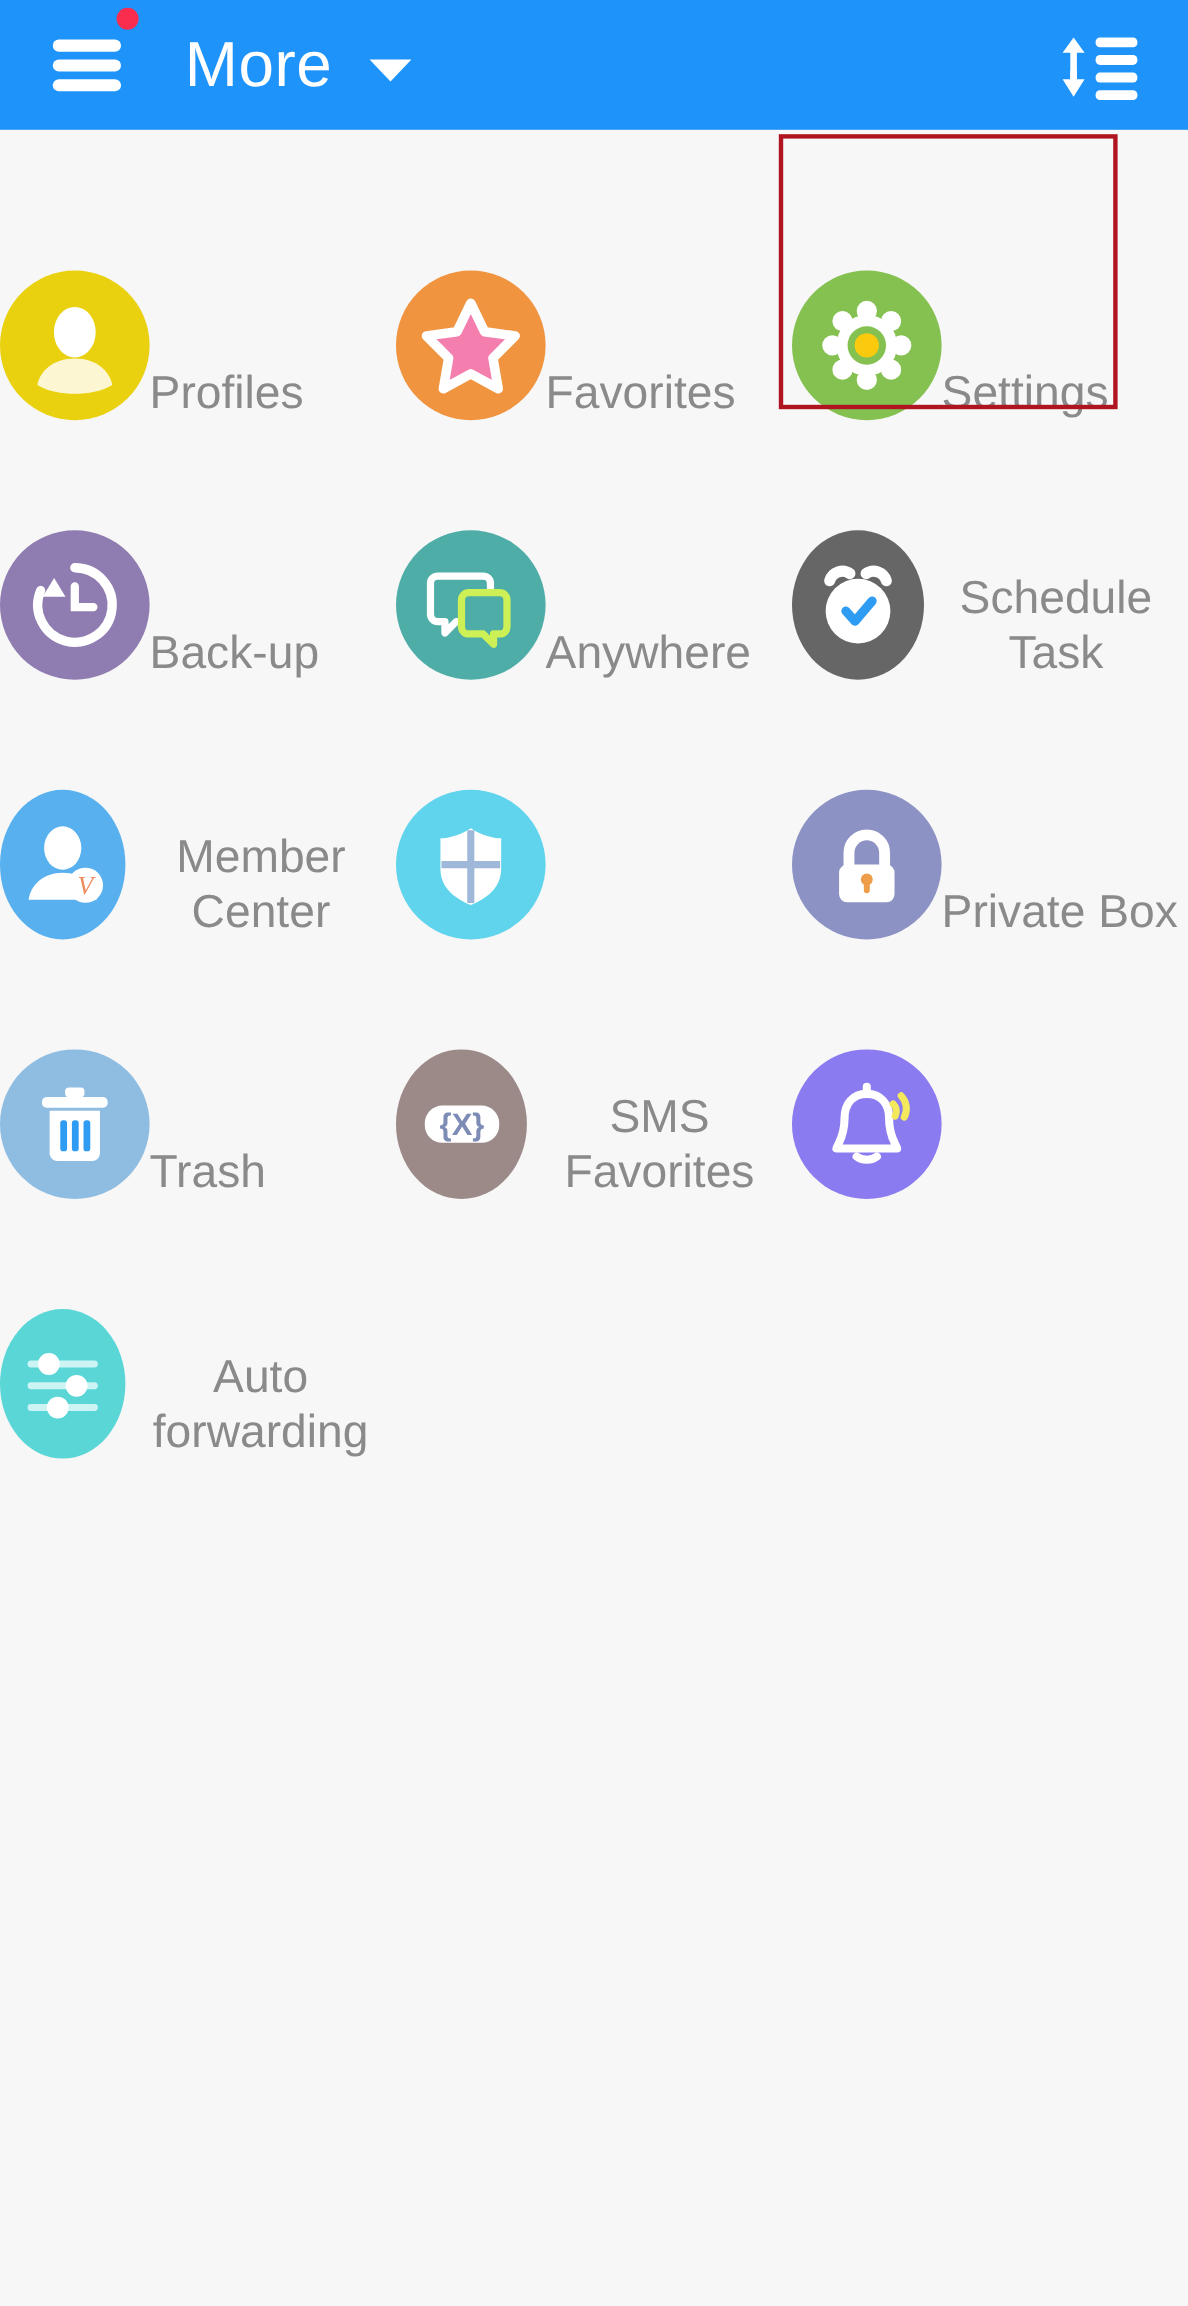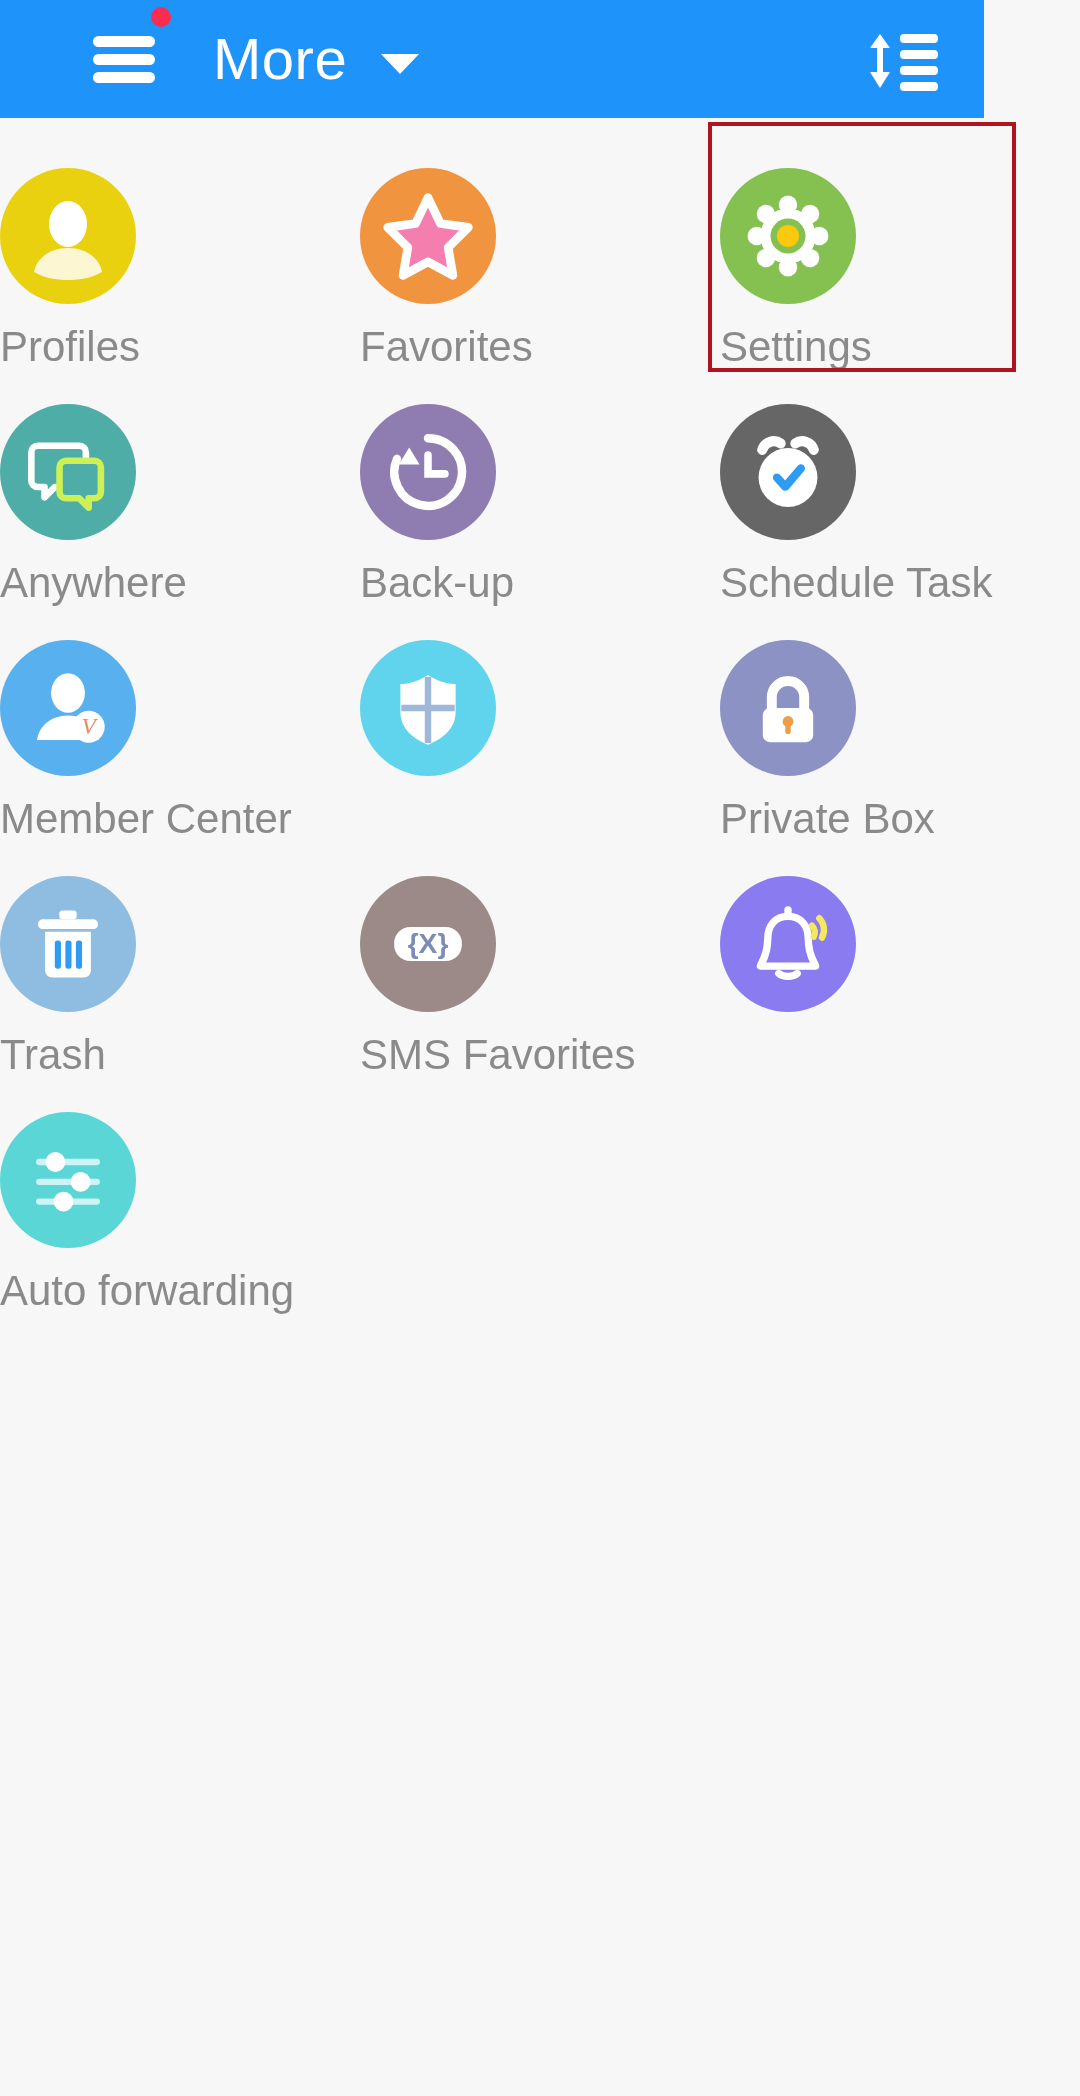--- a/index.html
+++ b/index.html
@@ -7,23 +7,23 @@
     width: 1080px; height: 2096px;
     background: #f7f7f7;
     font-family: "Liberation Sans", sans-serif;
     overflow: hidden;
   }
   #screen { position: relative; width: 1080px; height: 2096px; background: #f7f7f7; }
 
   
   .appbar {
     position: relative;
-    height: 118px; width: 984px;
+    height: 118px; width: 1080px;
     background: #1e94fb;
-    display: flex; align-items: center; padding-left: 45px;
+    display: flex; align-items: center;
   }
   .menu-wrap { position: relative; margin-left: 48px; width: 62px; height: 52px; }
   .menu-bar {
     position: absolute; left: 0; width: 62px; height: 11px;
     background: #ffffff; border-radius: 6px;
   }
   .menu-bar.b1 { top: 3px; }
   .menu-bar.b2 { top: 21px; }
   .menu-bar.b3 { top: 39px; }
   .badge-dot {
@@ -46,21 +46,21 @@
 
   
   .grid {
     position: relative;
     padding-top: 28px;
     display: grid;
     grid-template-columns: repeat(3, 1fr);
     row-gap: 0;
   }
   .cell {
-    display: flex; flex-direction: column; align-items: flex-start;
+    display: flex; flex-direction: row; align-items: flex-end;
     padding-top: 22px;
     height: 236px;
   }
   .icon-circle {
     width: 136px; height: 136px; border-radius: 50%;
     display: flex; align-items: center; justify-content: center;
     position: relative;
   }
   .cell-label {
     margin-top: 18px;
@@ -152,40 +152,40 @@
           </g>
           <circle cx="50" cy="50" r="19" fill="#84c150"></circle>
           <circle cx="50" cy="50" r="12" fill="#fbc90d"></circle>
         </svg>
       </div>
       <div class="cell-label">Settings</div>
     </div>
 
 
     <div class="cell">
-      <div class="icon-circle" style="background:#4fada8">
-        <svg width="94" height="94" viewBox="0 0 100 100">
-          <path d="M18 22 h44 a7 7 0 0 1 7 7 v30 a7 7 0 0 1 -7 7 h-26 l-11 11 v-11 h-7 a7 7 0 0 1 -7 -7 v-30 a7 7 0 0 1 7 -7 z" fill="none" stroke="#ffffff" stroke-width="7" stroke-linejoin="round"></path>
-          <path d="M48 38 h30 a7 7 0 0 1 7 7 v26 a7 7 0 0 1 -7 7 h-6 v10 l-10 -10 h-14 a7 7 0 0 1 -7 -7 v-26 a7 7 0 0 1 7 -7 z" fill="#4fada8" stroke="#ccf055" stroke-width="7" stroke-linejoin="round"></path>
-        </svg>
-      </div>
-      <div class="cell-label">Anywhere</div>
-    </div>
-
-    <div class="cell">
       <div class="icon-circle" style="background:#8f7cb0">
         <svg width="94" height="94" viewBox="0 0 100 100">
           <path d="M50 14 a36 36 0 1 1 -33 22" fill="none" stroke="#ffffff" stroke-width="9" stroke-linecap="round"></path>
           <path d="M30 24 L19 42 L41 42 Z" fill="#ffffff"></path>
           <g stroke="#ffffff" stroke-width="8" stroke-linecap="round" fill="none">
             <path d="M50 32 L50 52 L68 52"></path>
           </g>
         </svg>
       </div>
       <div class="cell-label">Back-up</div>
+    </div>
+
+    <div class="cell">
+      <div class="icon-circle" style="background:#4fada8">
+        <svg width="94" height="94" viewBox="0 0 100 100">
+          <path d="M18 22 h44 a7 7 0 0 1 7 7 v30 a7 7 0 0 1 -7 7 h-26 l-11 11 v-11 h-7 a7 7 0 0 1 -7 -7 v-30 a7 7 0 0 1 7 -7 z" fill="none" stroke="#ffffff" stroke-width="7" stroke-linejoin="round"></path>
+          <path d="M48 38 h30 a7 7 0 0 1 7 7 v26 a7 7 0 0 1 -7 7 h-6 v10 l-10 -10 h-14 a7 7 0 0 1 -7 -7 v-26 a7 7 0 0 1 7 -7 z" fill="#4fada8" stroke="#ccf055" stroke-width="7" stroke-linejoin="round"></path>
+        </svg>
+      </div>
+      <div class="cell-label">Anywhere</div>
     </div>
 
     <div class="cell">
       <div class="icon-circle" style="background:#666666">
         <svg width="92" height="92" viewBox="0 0 100 100">
           <path d="M22 26 a13 13 0 0 1 20 -7" stroke="#ffffff" stroke-width="11" fill="none" stroke-linecap="round"></path>
           <path d="M78 26 a13 13 0 0 0 -20 -7" stroke="#ffffff" stroke-width="11" fill="none" stroke-linecap="round"></path>
           <circle cx="50" cy="56" r="32" fill="#ffffff"></circle>
           <path d="M38 56 L47 66 L64 46" stroke="#2f9cf4" stroke-width="9" fill="none" stroke-linecap="round" stroke-linejoin="round"></path>
         </svg>

